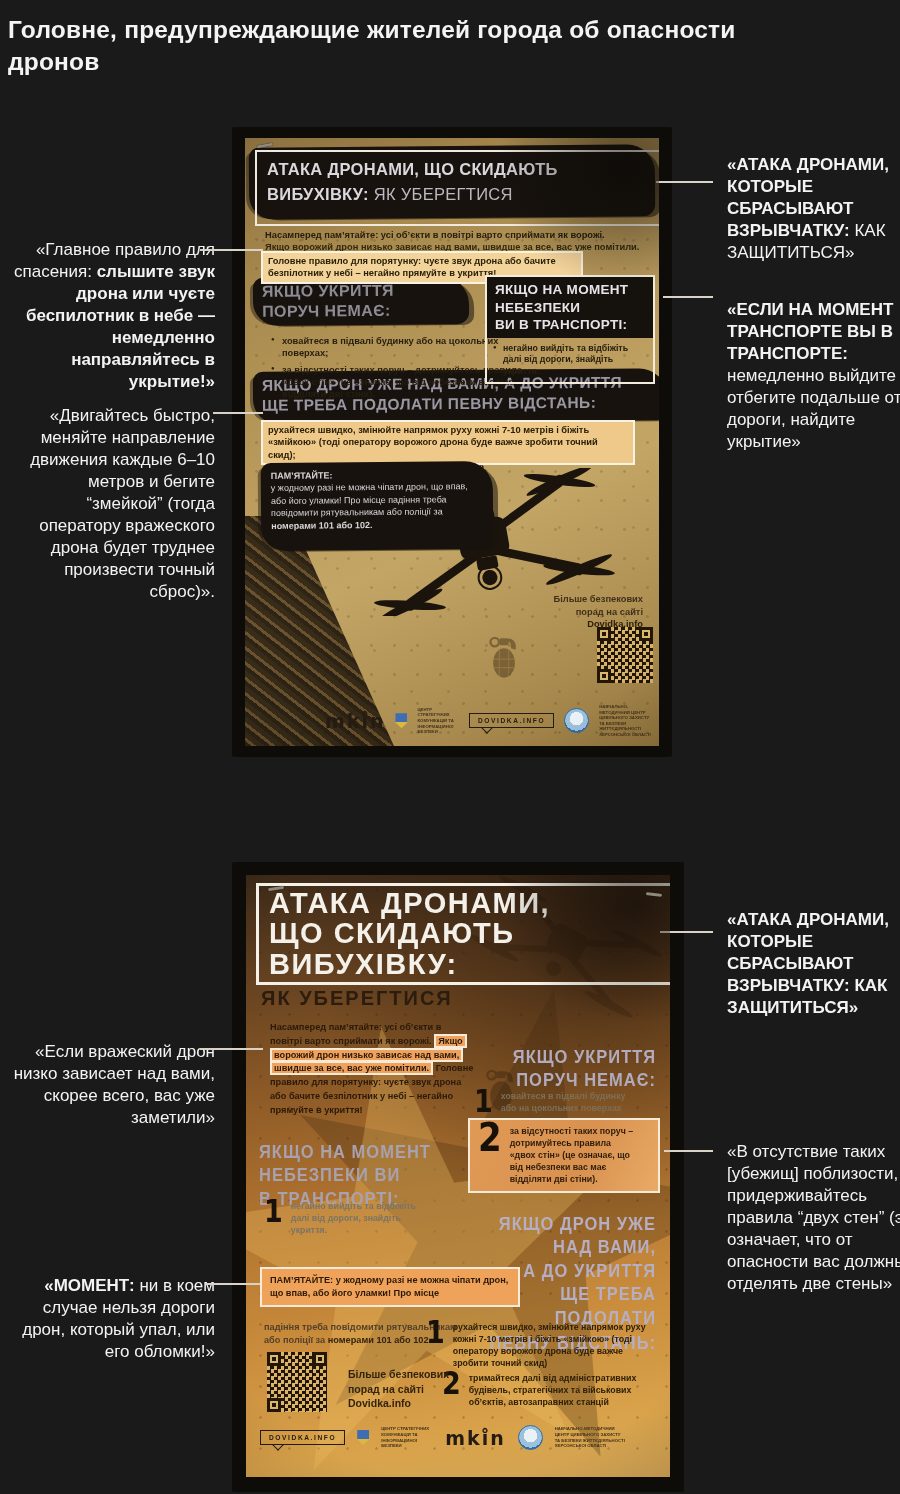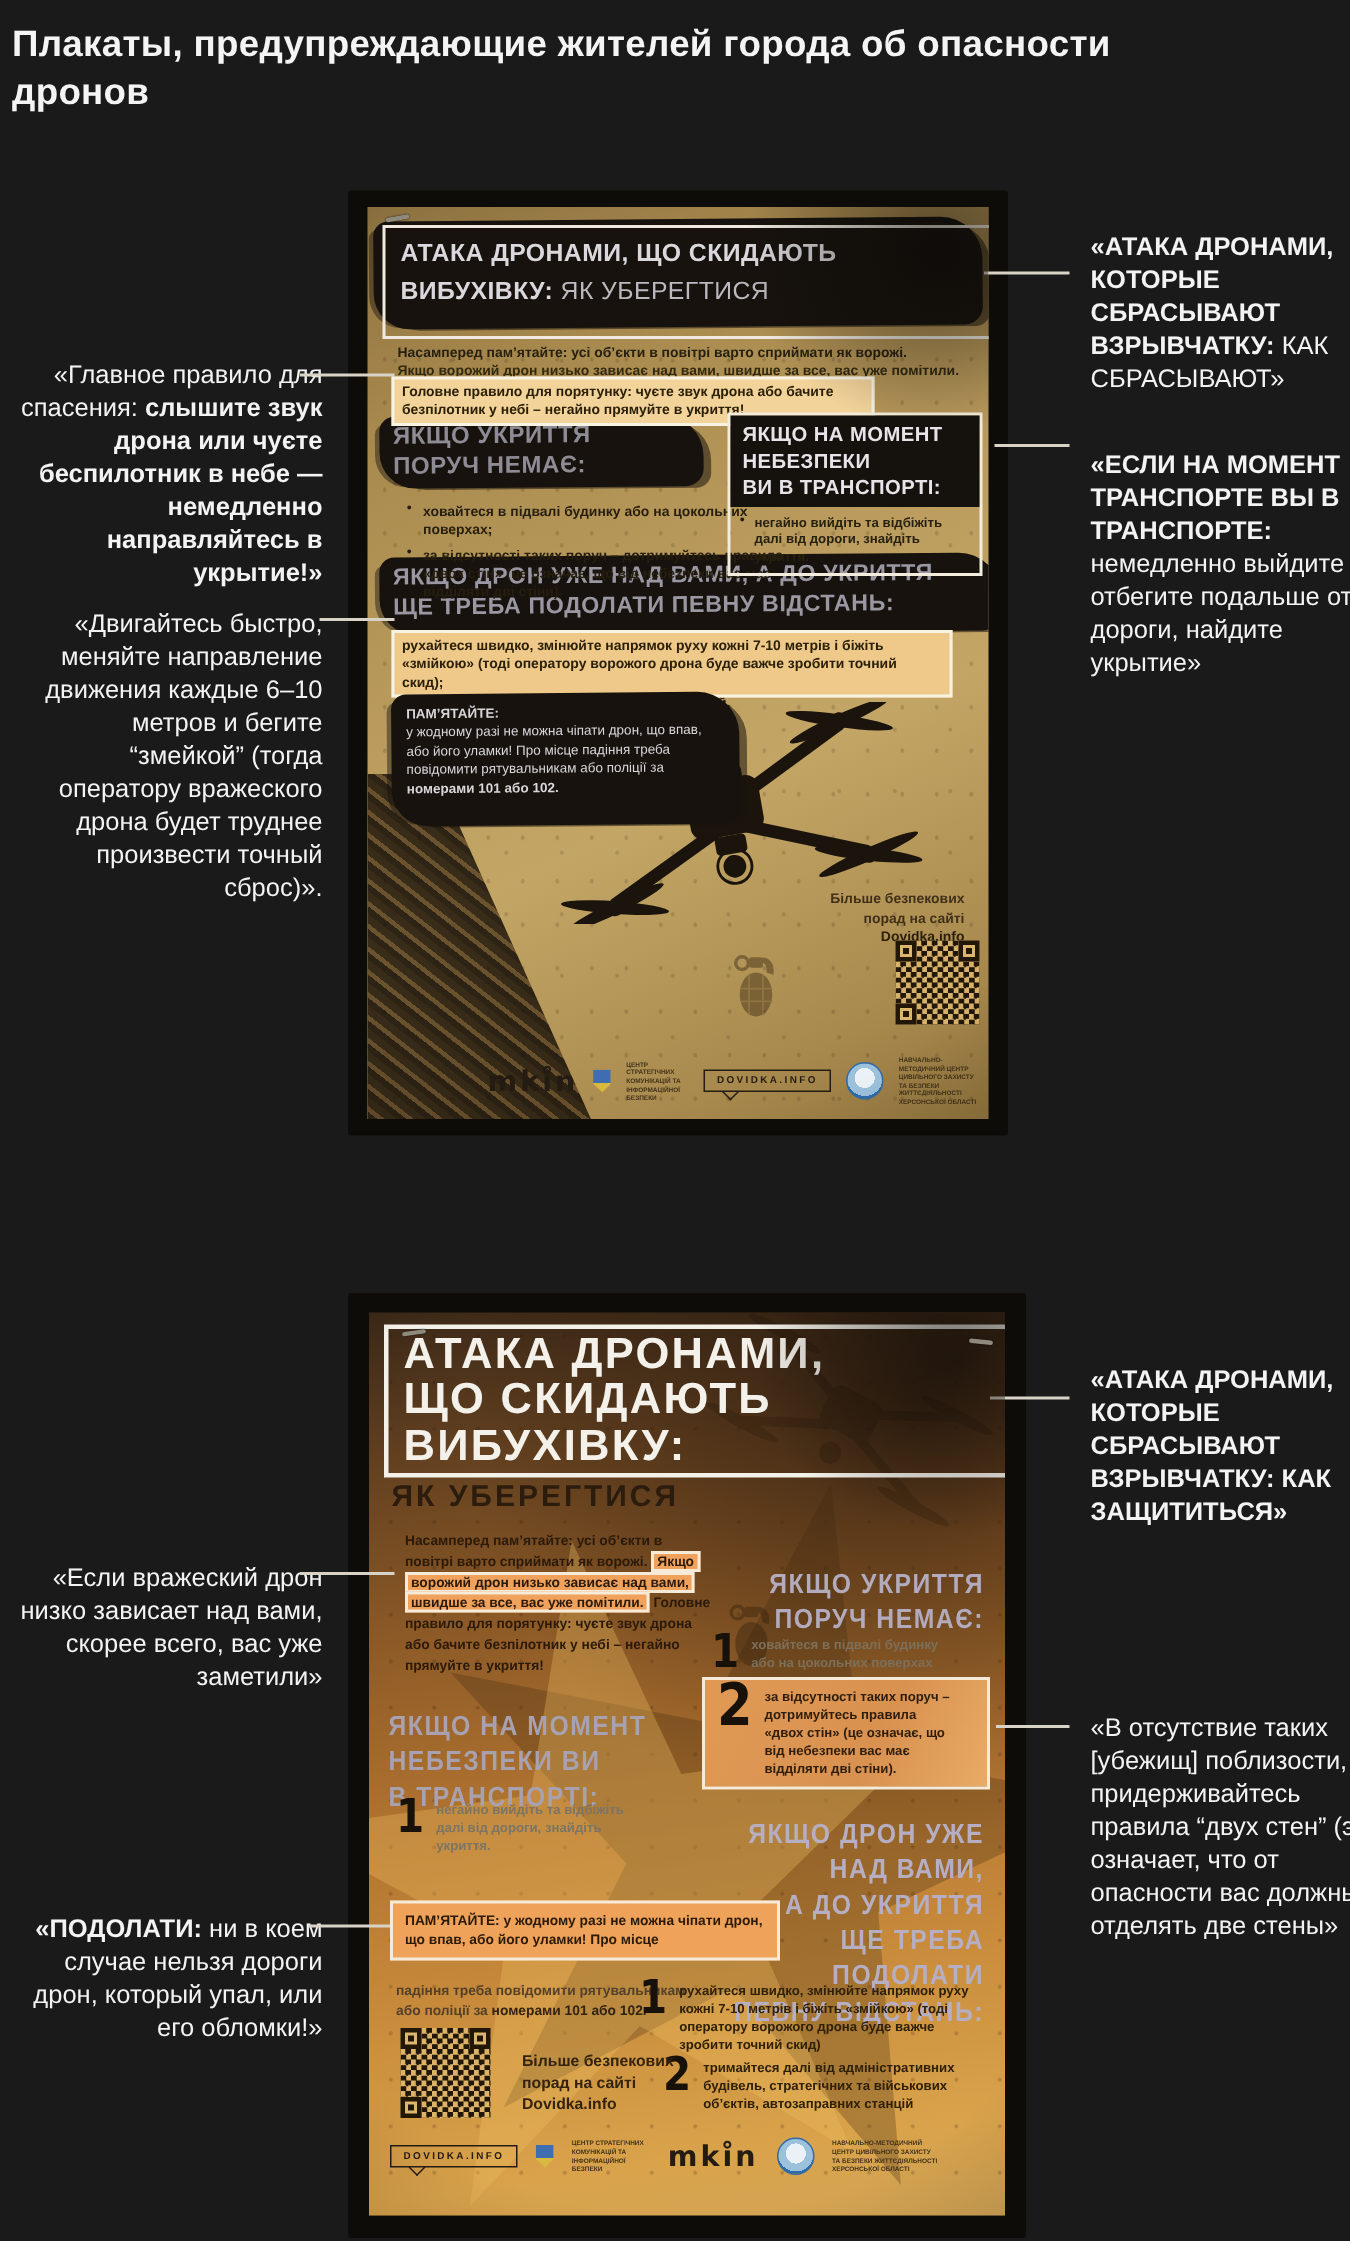--- a/index.html
+++ b/index.html
@@ -110,21 +110,21 @@
   .ann{position:absolute;color:#f3f3f3;font-size:17px;line-height:22px;}
   .ann.rt{text-align:right;}
   .line{position:absolute;height:2px;background:#d8d3c6;z-index:2;}
   .grenade{position:absolute;z-index:3;}
 </style>
 </head>
 <body>
 
 <div class="canvas">
 
-  <h1 class="page-title">Плакаты, предупреждающие жителей города об опасности дронов</h1>
+  <h1 class="page-title">Головне, предупреждающие жителей города об опасности дронов</h1>
 
   <figure class="photo" style="left:232px;top:127px;width:440px;height:630px">
     <div class="poster p1">
       <div class="staple" style="left:12px;top:6px;transform:rotate(-10deg)"></div>
 
       <div class="smear" style="left:4px;top:8px;width:406px;height:72px"></div>
       <div class="p1-titlebox">
         <div class="l1">АТАКА ДРОНАМИ, ЩО СКИДАЮТЬ</div>
         <div class="l2"><span class="b">ВИБУХІВКУ:</span><span class="lighter"> ЯК УБЕРЕГТИСЯ</span></div>
       </div>
@@ -238,21 +238,21 @@
         <span class="tiny" style="width:70px">Навчально-методичний центр цивільного захисту та безпеки життєдіяльності Херсонської області</span>
       </div>
     </div>
   </figure>
 
   <div class="ann rt" style="left:10px;top:239px;width:205px">
     <span>«Главное правило для спасения: </span><span class="b">слышите звук дрона или чуєте беспилотник в небе — немедленно направляйтесь в укрытие!»</span>
   </div>
   <div class="ann rt" style="left:10px;top:405px;width:205px">«Двигайтесь быстро, меняйте направление движения каждые 6–10 метров и бегите “змейкой” (тогда оператору вражеского дрона будет труднее произвести точный сброс)».</div>
   <div class="ann" style="left:727px;top:154px;width:170px">
-    <span class="b">«АТАКА ДРОНАМИ, КОТОРЫЕ СБРАСЫВАЮТ ВЗРЫВЧАТКУ: </span><span>КАК СБРАСЫВАЮТ»</span>
+    <span class="b">«АТАКА ДРОНАМИ, КОТОРЫЕ СБРАСЫВАЮТ ВЗРЫВЧАТКУ: </span><span>КАК ЗАЩИТИТЬСЯ»</span>
   </div>
   <div class="ann" style="left:727px;top:299px;width:185px">
     <span class="b">«ЕСЛИ НА МОМЕНТ ТРАНСПОРТЕ ВЫ В ТРАНСПОРТЕ: </span><span>немедленно выйдите и отбегите подальше от дороги, найдите укрытие»</span>
   </div>
 
   <div class="line" style="left:200px;top:249px;width:63px"></div>
   <div class="line" style="left:213px;top:412px;width:50px"></div>
   <div class="line" style="left:656px;top:181px;width:57px"></div>
   <div class="line" style="left:663px;top:296px;width:50px"></div>
 
@@ -363,21 +363,21 @@
         <span class="tiny" style="width:52px">Центр стратегічних комунікацій та інформаційної безпеки</span>
         <span class="mkip">mki̊n</span>
         <span class="emblem"></span>
         <span class="tiny" style="width:72px">Навчально-методичний центр цивільного захисту та безпеки життєдіяльності Херсонської області</span>
       </div>
     </div>
   </figure>
 
   <div class="ann rt" style="left:10px;top:1041px;width:205px">«Если вражеский дрон низко зависает над вами, скорее всего, вас уже заметили»</div>
   <div class="ann rt" style="left:10px;top:1275px;width:205px">
-    <span class="b">«ПОДОЛАТИ: </span><span>ни в коем случае нельзя дороги дрон, который упал, или его обломки!»</span>
+    <span class="b">«МОМЕНТ: </span><span>ни в коем случае нельзя дороги дрон, который упал, или его обломки!»</span>
   </div>
   <div class="ann b" style="left:727px;top:909px;width:170px">«АТАКА ДРОНАМИ, КОТОРЫЕ СБРАСЫВАЮТ ВЗРЫВЧАТКУ: КАК ЗАЩИТИТЬСЯ»</div>
   <div class="ann" style="left:727px;top:1141px;width:200px">«В отсутствие таких [убежищ] поблизости, придерживайтесь правила “двух стен” (это означает, что от опасности вас должны отделять две стены»</div>
 
   <div class="line" style="left:200px;top:1048px;width:63px"></div>
   <div class="line" style="left:206px;top:1283px;width:57px"></div>
   <div class="line" style="left:660px;top:931px;width:53px"></div>
   <div class="line" style="left:664px;top:1150px;width:49px"></div>
 
 </div>

